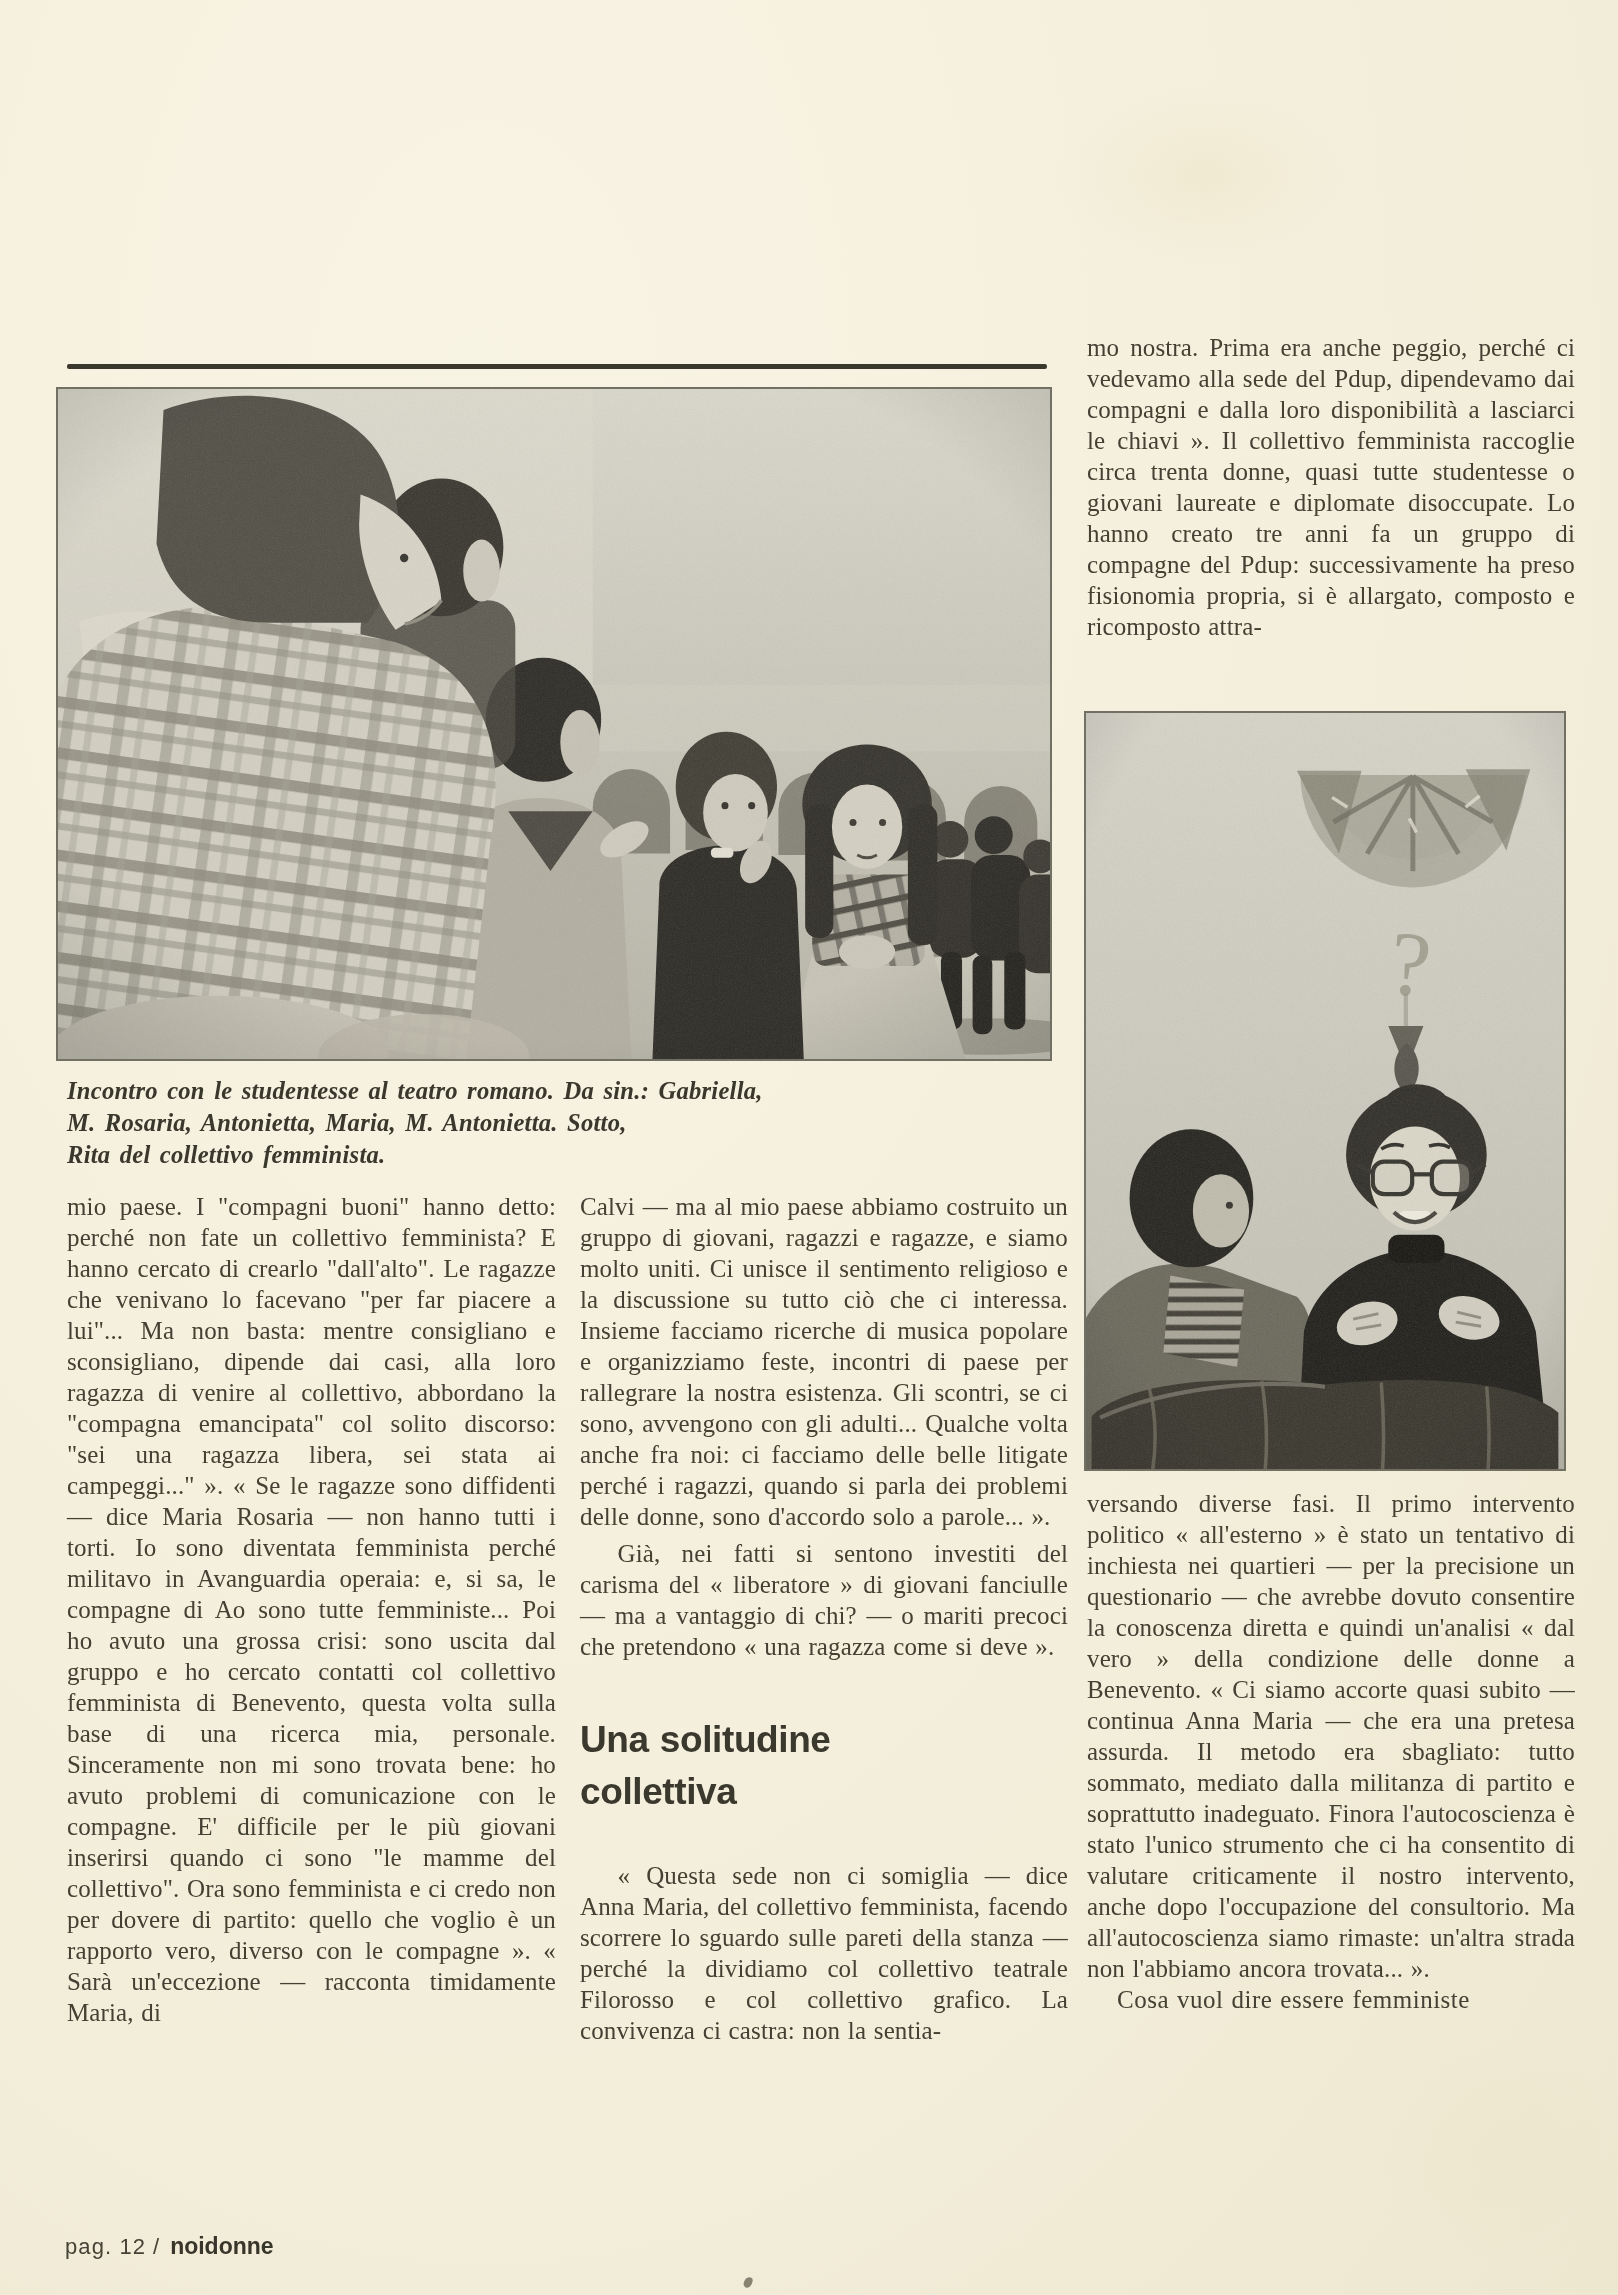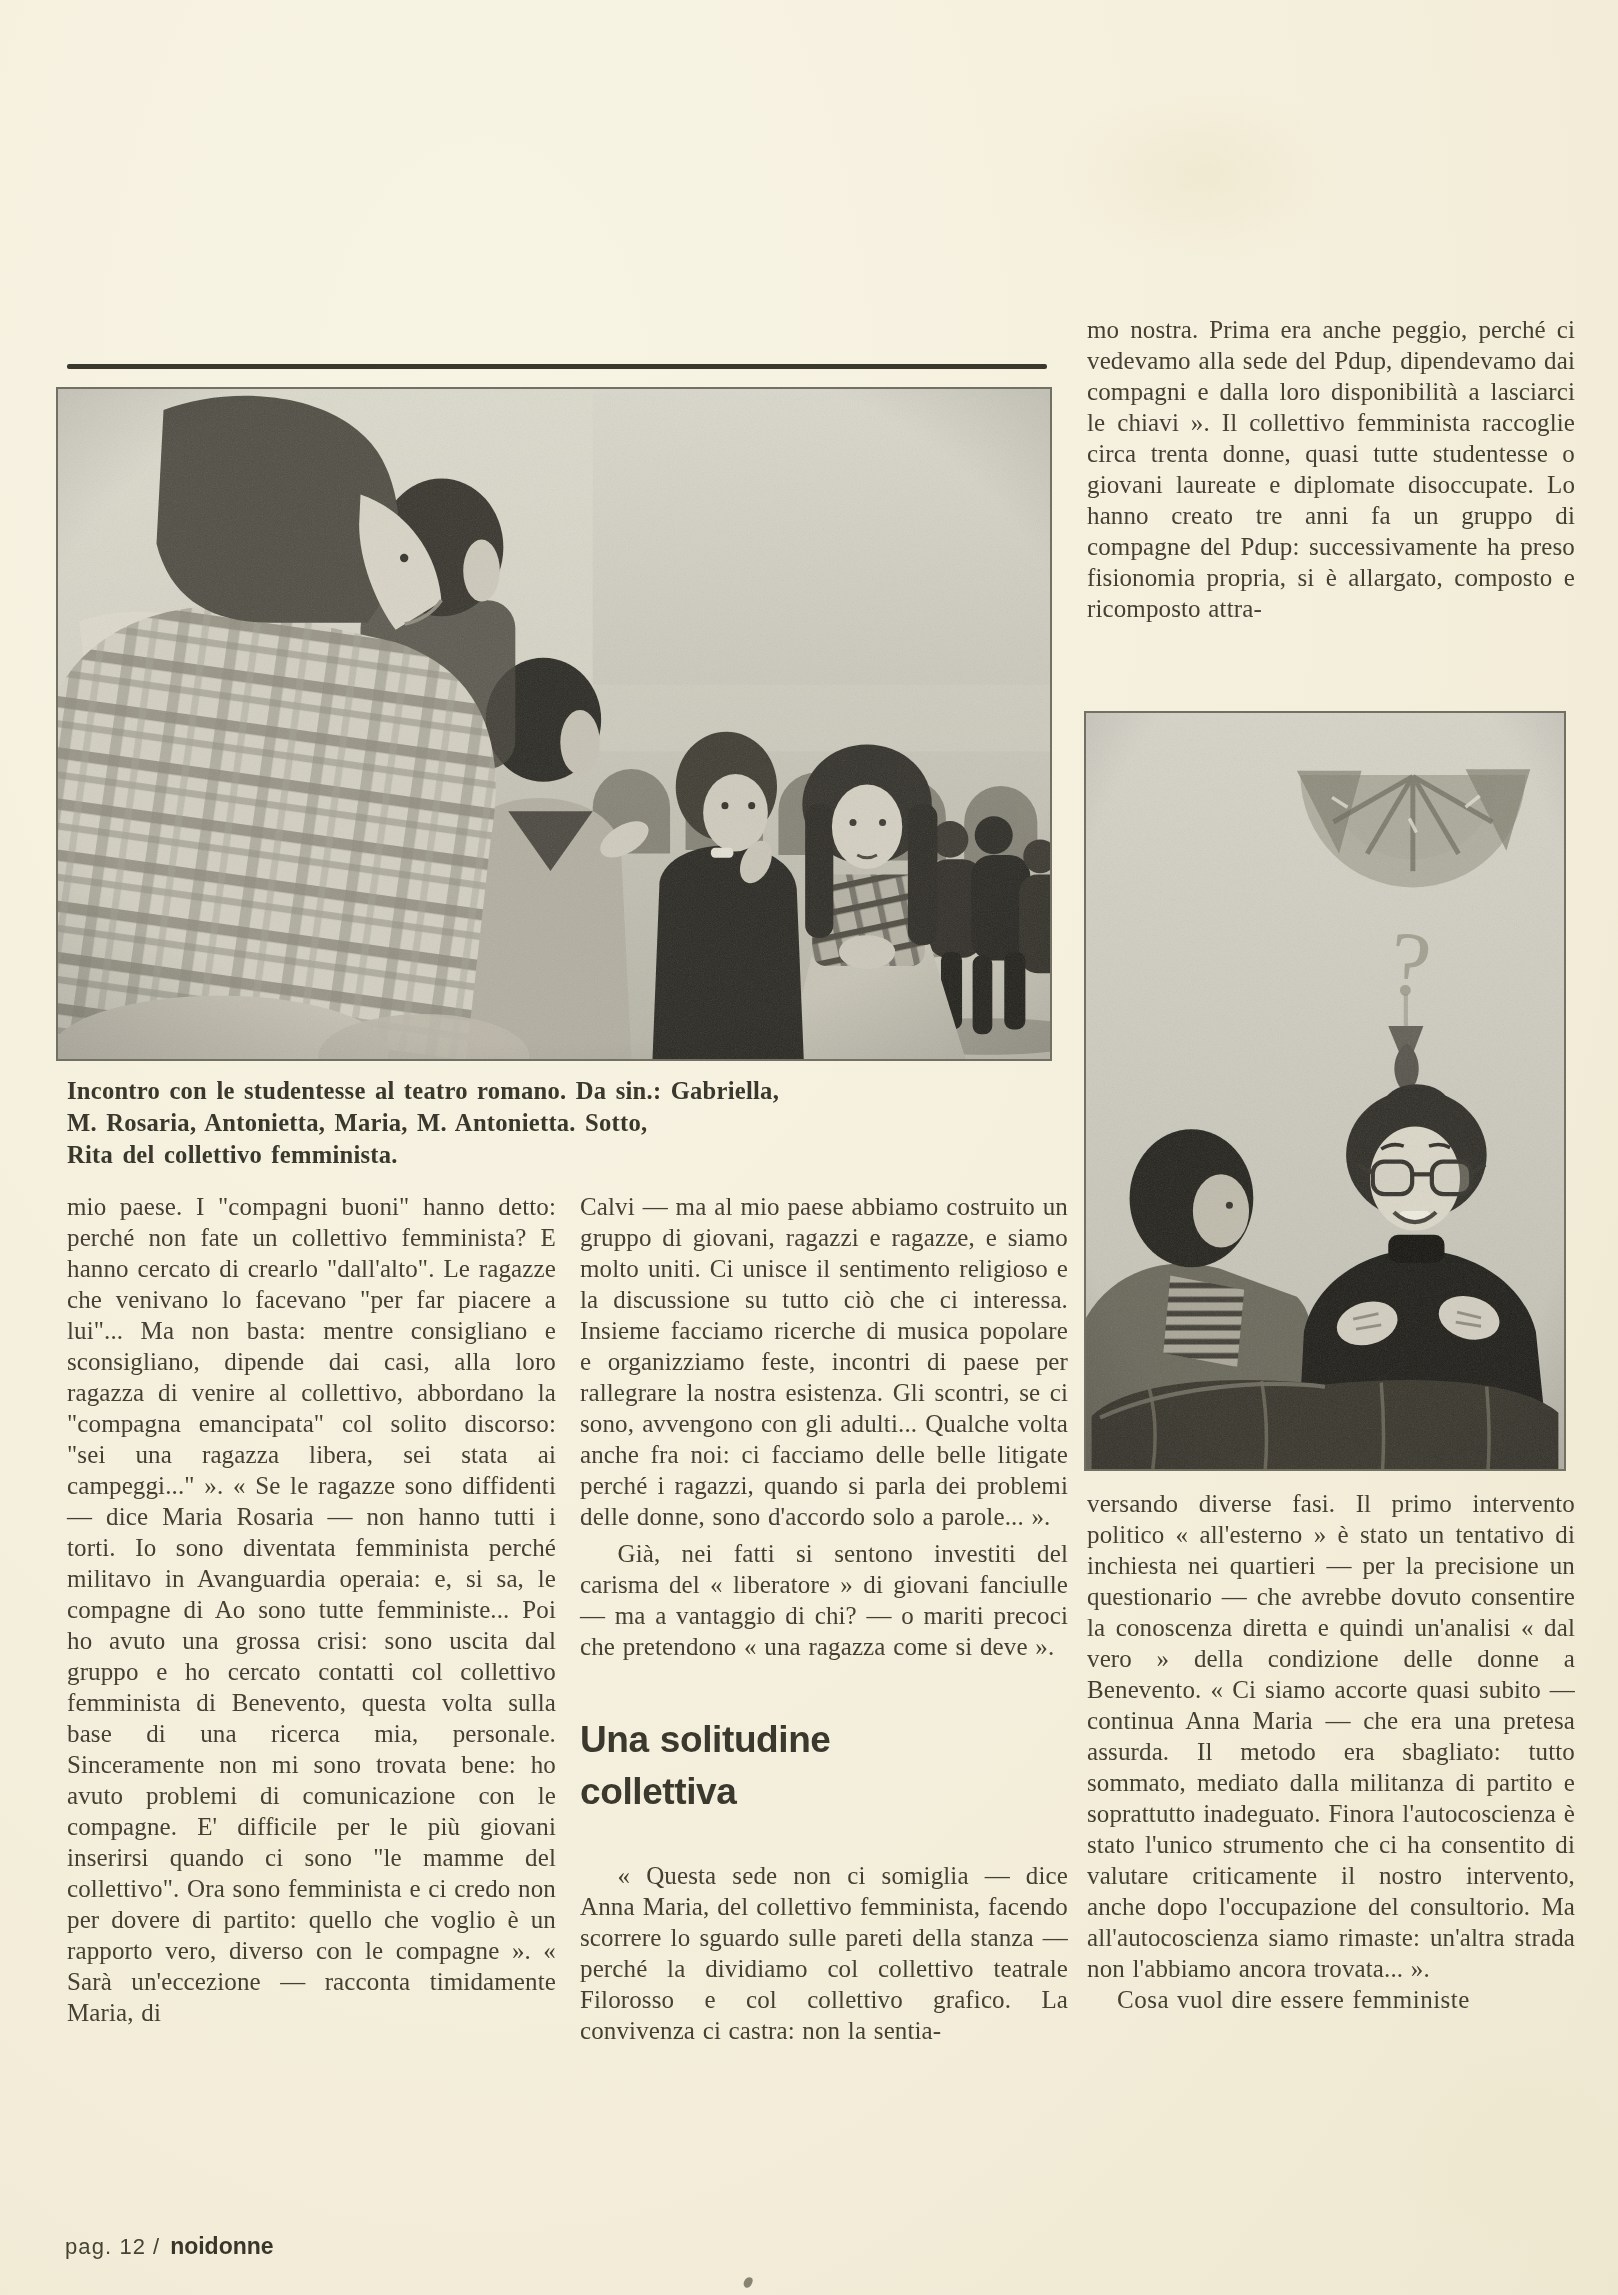--- a/index.html
+++ b/index.html
@@ -24,31 +24,31 @@
   }
 
   .photo{position:absolute; background:#c9c7bb; outline:2.1px solid #726f63;}
   .photo svg{display:block;width:100%;height:100%;}
   .photo-main{left:58px; top:389px; width:992px; height:670px;}
   .photo-side{left:1086px; top:713px; width:478px; height:756px;}
 
   .caption{
     position:absolute; left:67px; top:1075px; width:963px;
     font-weight:700; font-size:24.6px; line-height:32px;
-    letter-spacing:.01em; word-spacing:.12em; color:#3a372c;
+    letter-spacing:.01em; word-spacing:.12em; color:#3a372c;font-style:italic;
   }
   .caption p{margin:0;}
 
   .col{position:absolute; font-size:25px; line-height:31px;
        letter-spacing:.005em; word-spacing:.05em;}
   .col p{margin:0; text-align:justify;}
   .col p + p{text-indent:1.5em; margin-top:5.6px;}
   .indent-first p:first-child{text-indent:1.5em;}
 
-  .col-right-top{left:1087px; top:314px;  width:488px;}
+  .col-right-top{left:1087px; top:332px;  width:488px;}
   .col-left     {left:67px;   top:1191px; width:489px;}
   .col-middle   {left:580px;  top:1191px; width:488px;}
   .col-right-bot{left:1087px; top:1488px; width:488px;}
 
   .subheading{
     margin:52px 0 42px 0; width:380px;
     font-family:"Liberation Sans", sans-serif;
     font-weight:700; font-size:37px; line-height:52px;
     letter-spacing:-0.4px; color:#3b382e;
   }

